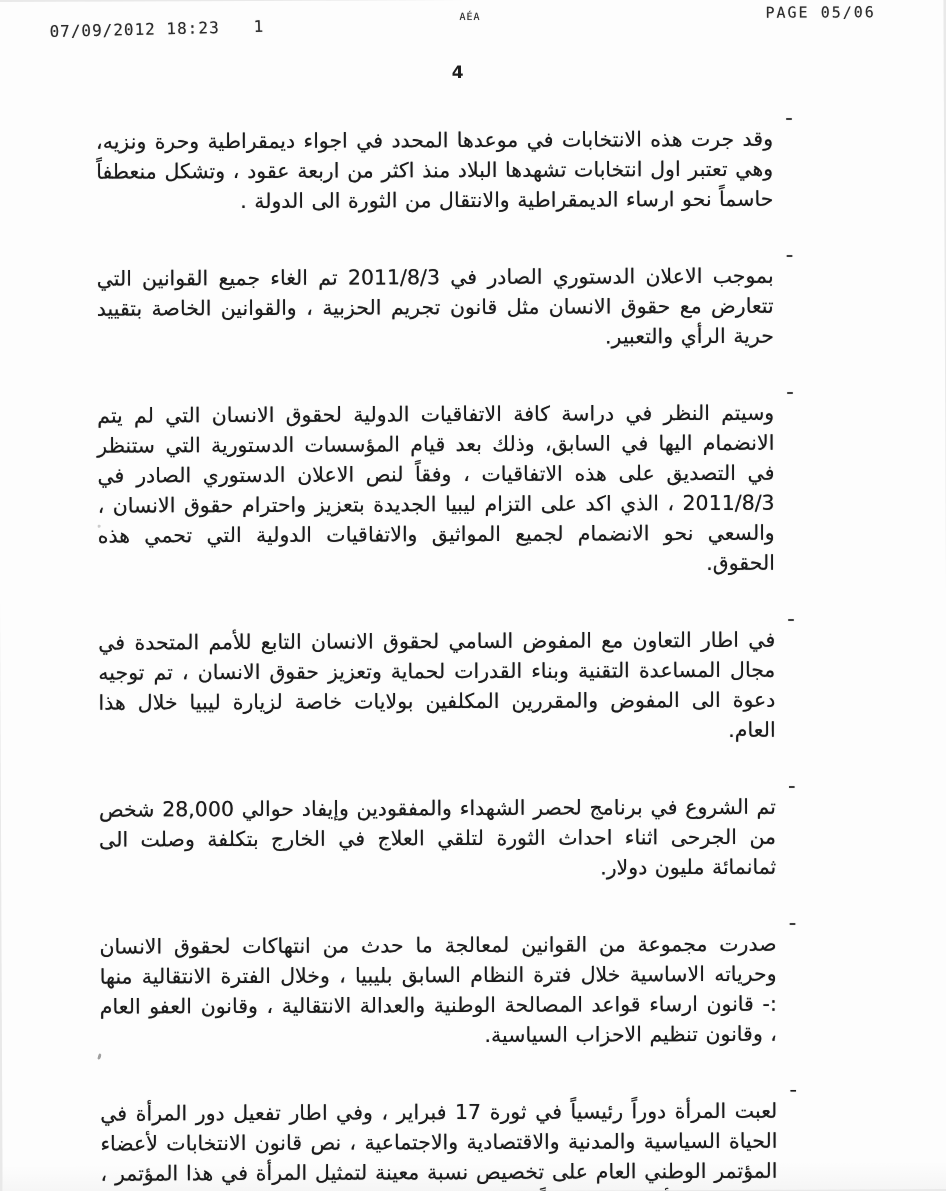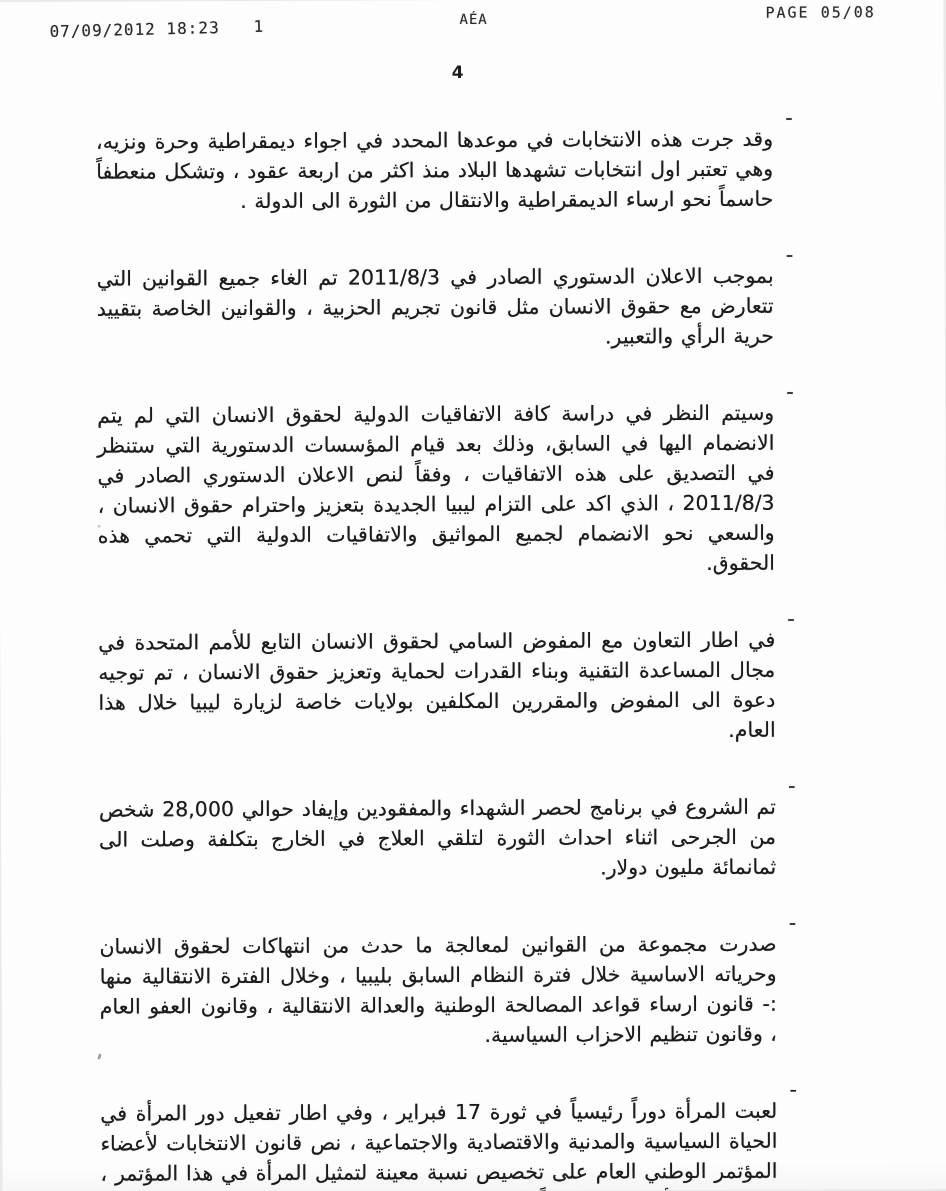--- a/index.html
+++ b/index.html
@@ -28,21 +28,21 @@
   .fax-datetime {
     left: 52px; top: 18px;
     font-size: 16px;
     letter-spacing: 1px;
     transform: rotate(-1.1deg);
     display: flex;
     gap: 34px;
   }
   .fax-station {
     left: 462px; top: 11px;
-    font-size: 14px;
+    font-size: 10px;
     letter-spacing: 1px;
   }
   .fax-page {
     left: 768px; top: 5px;
     font-size: 15px;
     letter-spacing: 2px;
   }
   .page-num {
     position: absolute;
     left: 440px; top: 62px;
@@ -107,21 +107,21 @@
 
 <div class="sheet">
 
   <div class="fax-line fax-datetime">
     <span>07/09/2012 18:23</span>
     <span>1</span>
   </div>
 
   <div class="fax-line fax-station">AÉA</div>
 
-  <div class="fax-line fax-page">PAGE 05/08</div>
+  <div class="fax-line fax-page">PAGE 05/06</div>
 
   <div class="page-num">4</div>
 
   <div class="doc-body" dir="rtl">
     <div class="bullet">
       <span class="dash">-</span>
       <p class="btext" dir="rtl">وقد جرت هذه الانتخابات في موعدها المحدد في اجواء ديمقراطية وحرة ونزيه، وهي تعتبر اول انتخابات تشهدها البلاد منذ اكثر من اربعة عقود ، وتشكل منعطفاً حاسماً نحو ارساء الديمقراطية والانتقال من الثورة الى الدولة .</p>
     </div>
 
     <div class="bullet">

